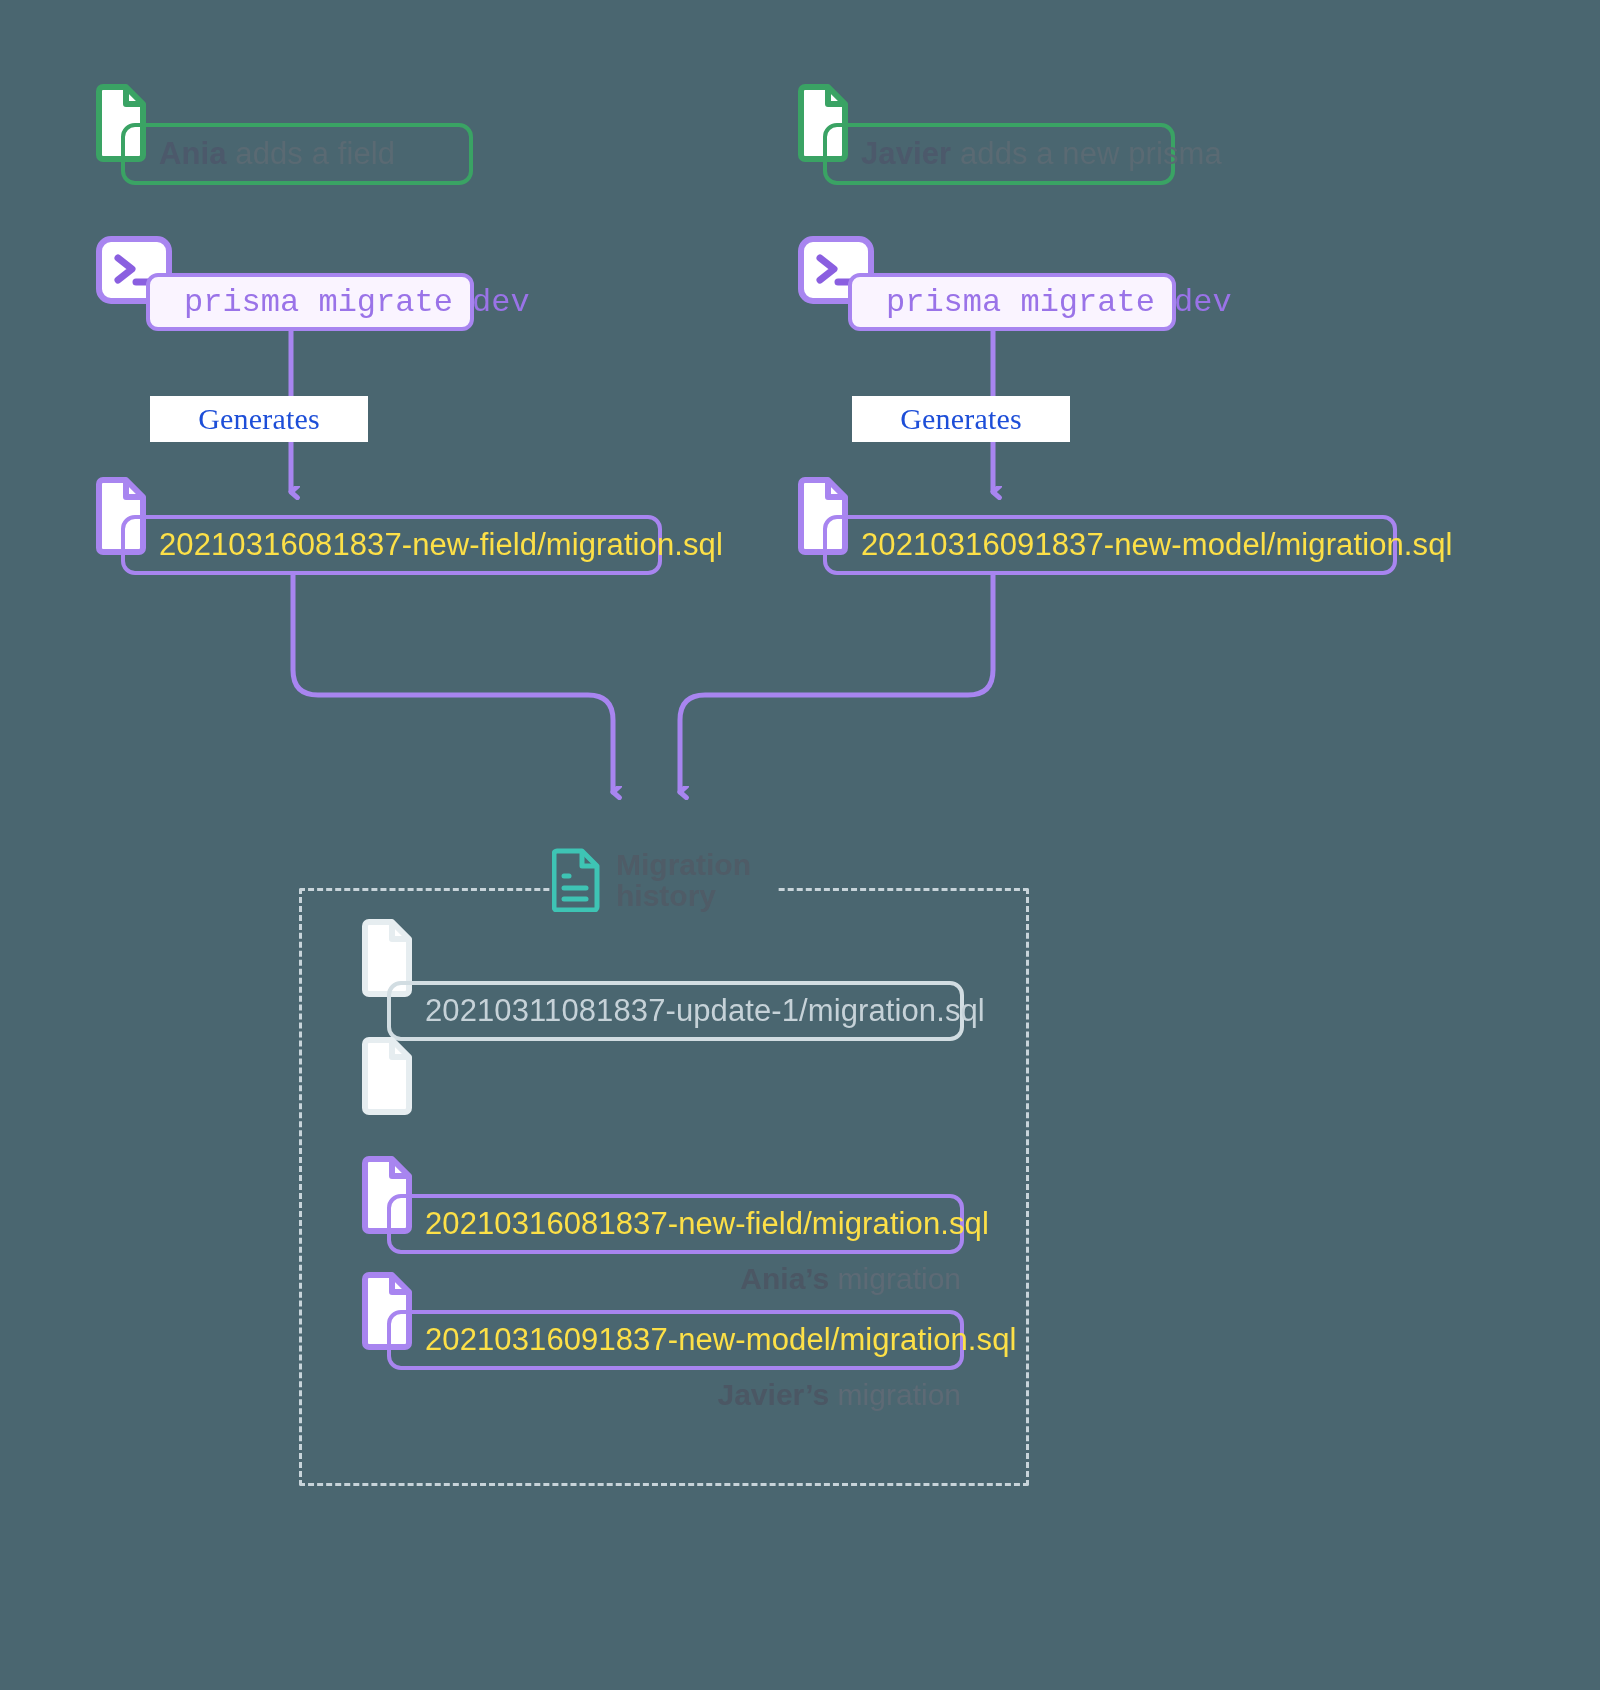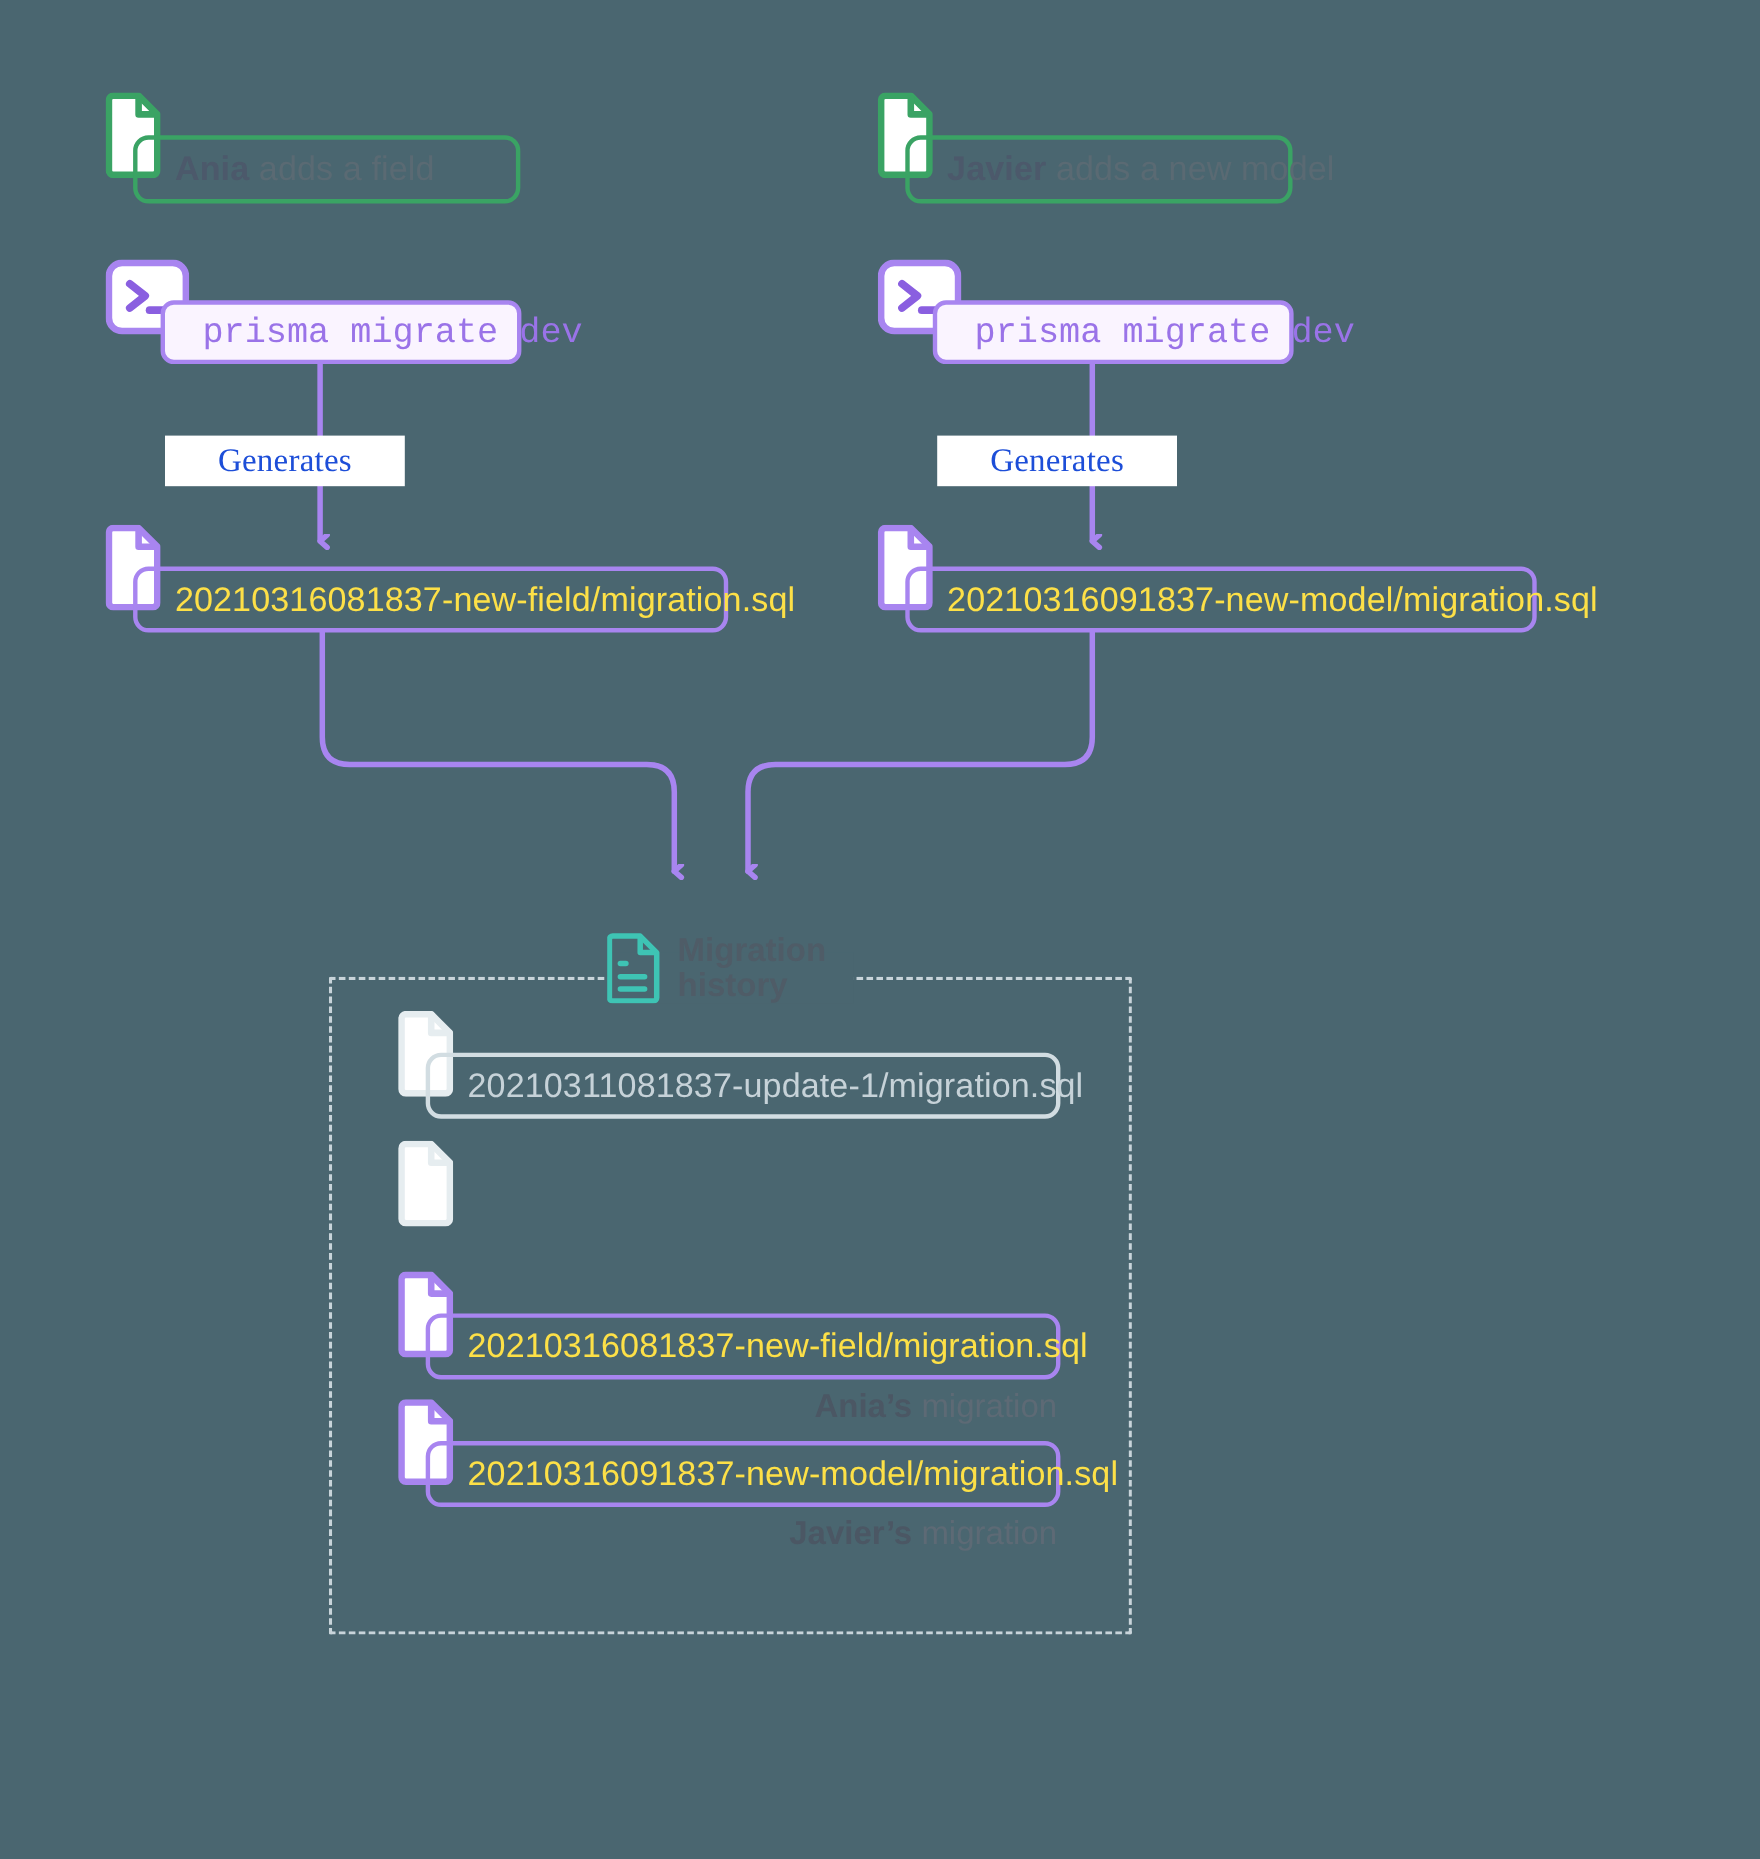--- a/index.html
+++ b/index.html
@@ -28,21 +28,21 @@
   .node.cmd{
     border-color:#a885f0;background:#faf4ff;border-radius:12px;text-align:center;
   }
   .node.cmd .label{
     font-family:"Liberation Mono", monospace;font-size:32px;color:#9a73e8;letter-spacing:0px;
   }
 
   .node.purple{border-color:#a885f0;background:transparent;}
   .node.purple .label{color:#fde047;}
 
-  .node.grey{border-color:#d2dde2;background:transparent;}
+  .node.grey{border-color:#d2dde2;background:transparent;margin-top:24px;}
   .node.grey .label{color:#c6d2d8;}
 
   
   .doc{position:absolute;}
   .doc svg{display:block;}
 
   
   .term{position:absolute;}
   .term svg{display:block;}
 
@@ -132,21 +132,21 @@
   </div>
 
   <div class="doc" style="left:798px;top:84px;">
     <svg width="50" height="78" viewBox="0 0 50 78">
       <path d="M7,3 H30 L47,20 V71 A4,4 0 0 1 43,75 H7 A4,4 0 0 1 3,71 V7 A4,4 0 0 1 7,3 Z" fill="#ffffff" stroke="#3aa364" stroke-width="6" stroke-linejoin="round"></path>
       <path d="M30,3 V20 H47" fill="none" stroke="#3aa364" stroke-width="6" stroke-linejoin="round"></path>
     </svg>
   </div>
   <div class="node green" style="left:823px;top:123px;width:352px;height:62px;">
     <div class="label">
-      <b>Javier</b><span> adds a new model</span>
+      <b>Javier</b><span> adds a new prisma</span>
     </div>
   </div>
 
   <div class="term" style="left:798px;top:236px;">
     <svg width="76" height="68" viewBox="0 0 76 68">
       <rect x="3" y="3" width="70" height="62" rx="12" fill="#ffffff" stroke="#a885f0" stroke-width="6"></rect>
       <path d="M22,22 L36,33 L22,44" fill="none" stroke="#8a5fe0" stroke-width="7" stroke-linecap="round" stroke-linejoin="round"></path>
       <path d="M40,46 L54,46" fill="none" stroke="#8a5fe0" stroke-width="7" stroke-linecap="round"></path>
     </svg>
   </div>

